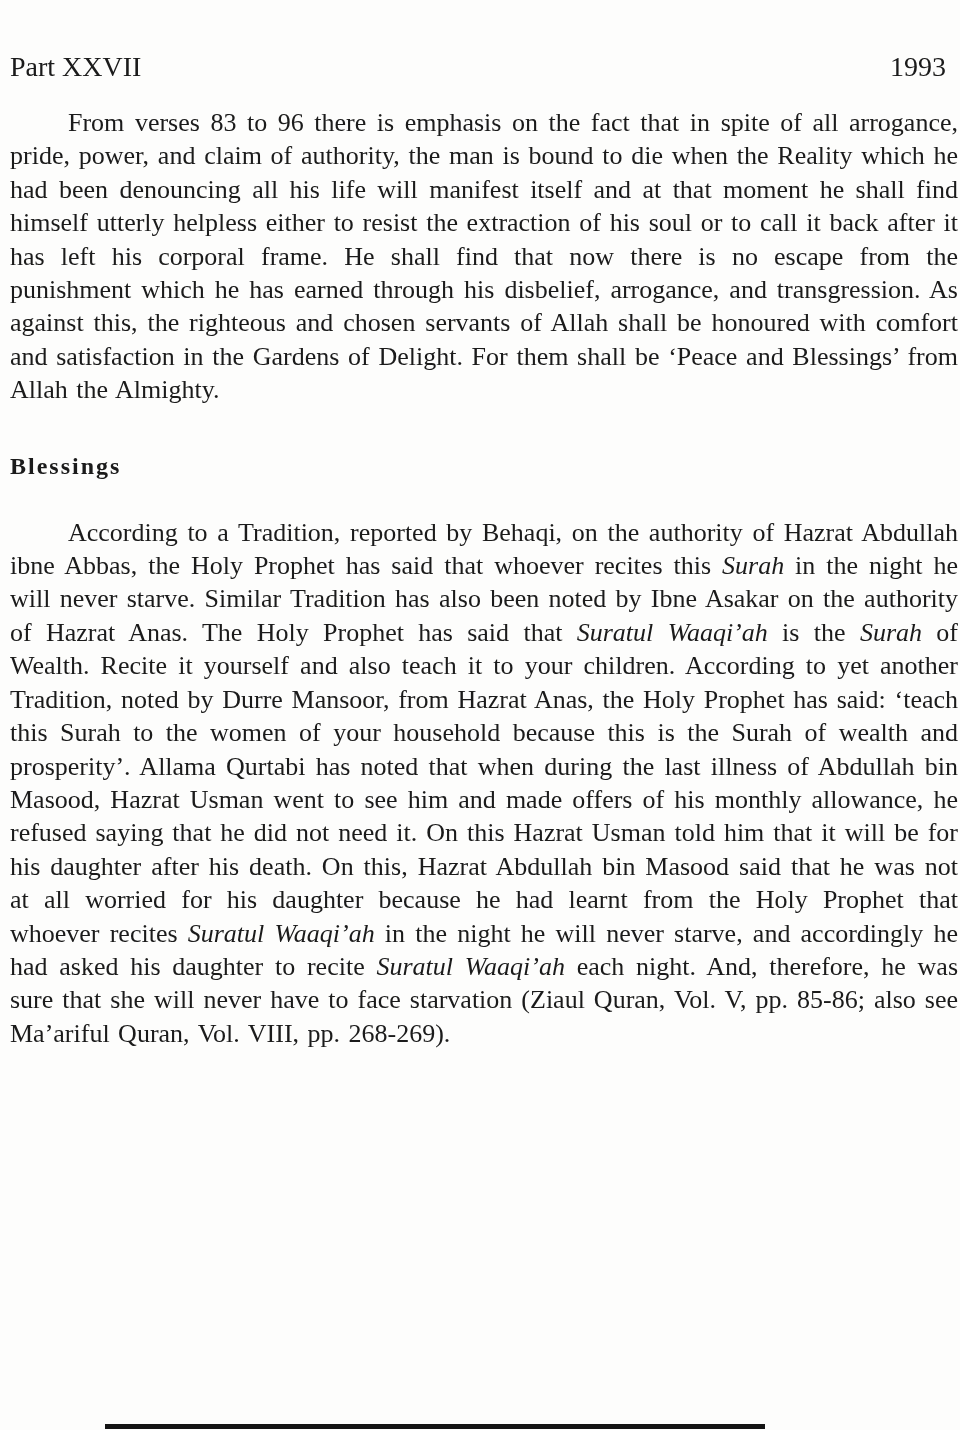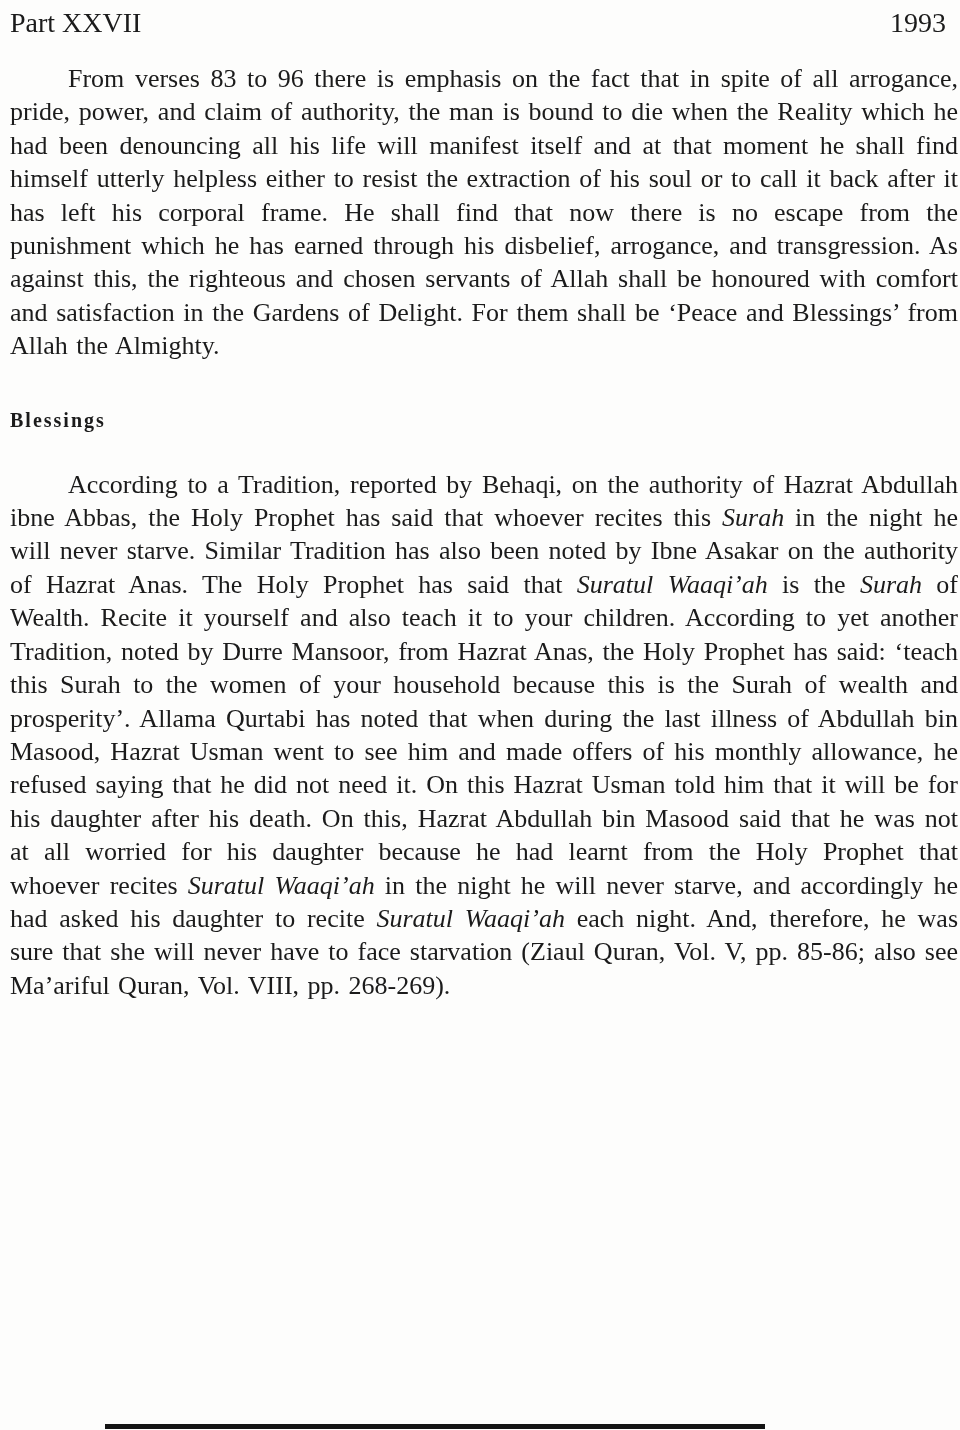--- a/index.html
+++ b/index.html
@@ -18,39 +18,39 @@
     box-sizing: border-box;
   }
   .page-header {
     display: flex;
     justify-content: space-between;
     align-items: baseline;
     padding: 6px 14px 0 10px;
     font-size: 28px;
     line-height: 34px;
   }
-  .page-header .hdr-left  { flex: 1; text-align: left; }
+  .page-header .hdr-left  { flex: 1; text-align: left; margin-top: 44px; }
   .page-header .hdr-center{ flex: 1.4; text-align: center; font-style: italic; }
   .page-header .hdr-right { flex: 1; text-align: right; }
   .content {
     padding: 0 2px 0 10px;
   }
   .body-para {
     font-size: 26px;
     line-height: 33.4px;
     text-align: justify;
     text-indent: 58px;
     word-spacing: 2px;
     margin: 0;
   }
   .para-intro {
     margin-top: 22px;
   }
   .section-heading {
-    font-size: 20px;
+    font-size: 24px;
     font-weight: bold;
     letter-spacing: 2px;
     margin: 46px 0 36px 0;
   }
   .artifact-bar {
     position: absolute;
     left: 105px;
     top: 1424px;
     width: 660px;
     height: 5px;

